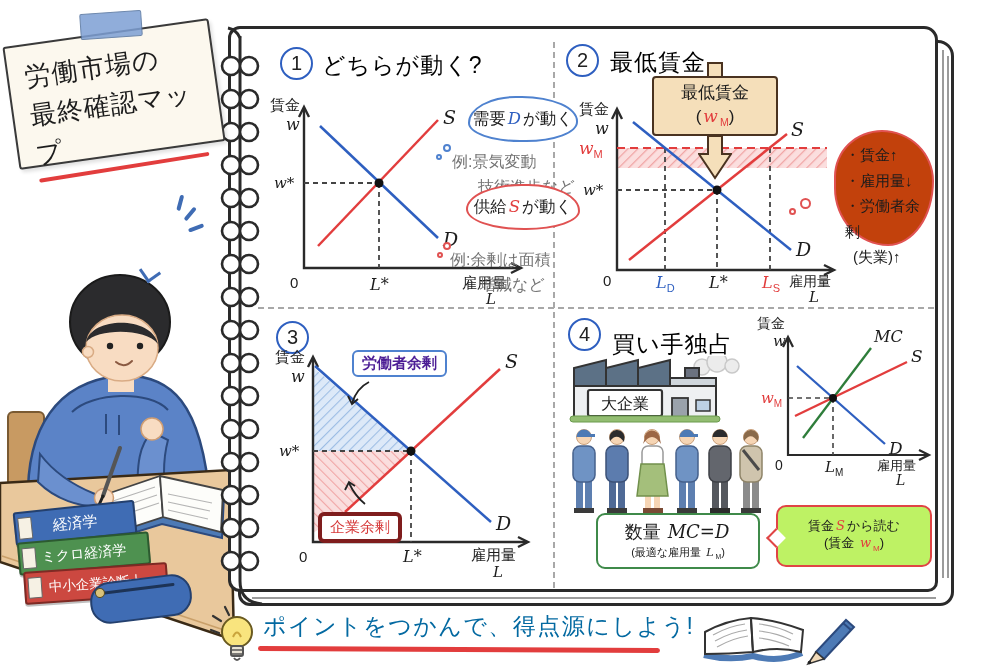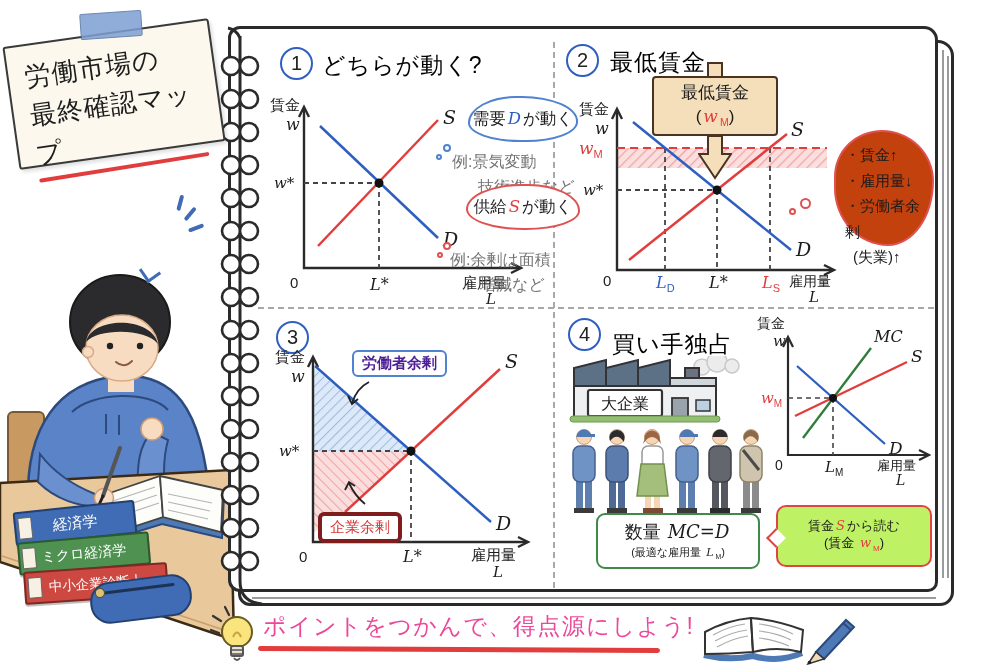--- a/index.html
+++ b/index.html
@@ -93,21 +93,21 @@
   .b3 { left:24px; top:567px; width:144px; height:33px; background:#cc4840; border:2px solid #7e2a24;
         transform:rotate(-4deg); font-size:13.5px; }
   .pencase { left:90px; top:578px; width:102px; height:42px; background:#3f6cb4;
              border:2px solid #24406e; border-radius:20px; transform:rotate(-7deg); }
   .pencase::before { content:''; position:absolute; left:10px; right:14px; top:7px; height:2.5px;
                      background:#1d3356; border-radius:2px; }
   .pencase::after { content:''; position:absolute; left:4px; top:3px; width:8px; height:8px;
                     background:#d9c27a; border:1.5px solid #5a4a1a; border-radius:50%; }
 
   
-  .tip-text { left:263px; top:611px; font-size:23px; letter-spacing:1.5px; color:#ec4899; }
+  .tip-text { left:263px; top:611px; font-size:23px; letter-spacing:1.5px; color:#0369a1; }
   .tip-underline { left:258px; top:647px; width:402px; height:4.5px; background:#e23d3d;
                    border-radius:3px; transform:rotate(.3deg); }
 
   svg text { font-family:"Liberation Sans", sans-serif; fill:#1c1c1c; }
   svg .it { font-family:"DejaVu Serif", serif; font-style:italic; }
   sub { font-size:.62em; }
 </style>
 </head>
 <body>
 

